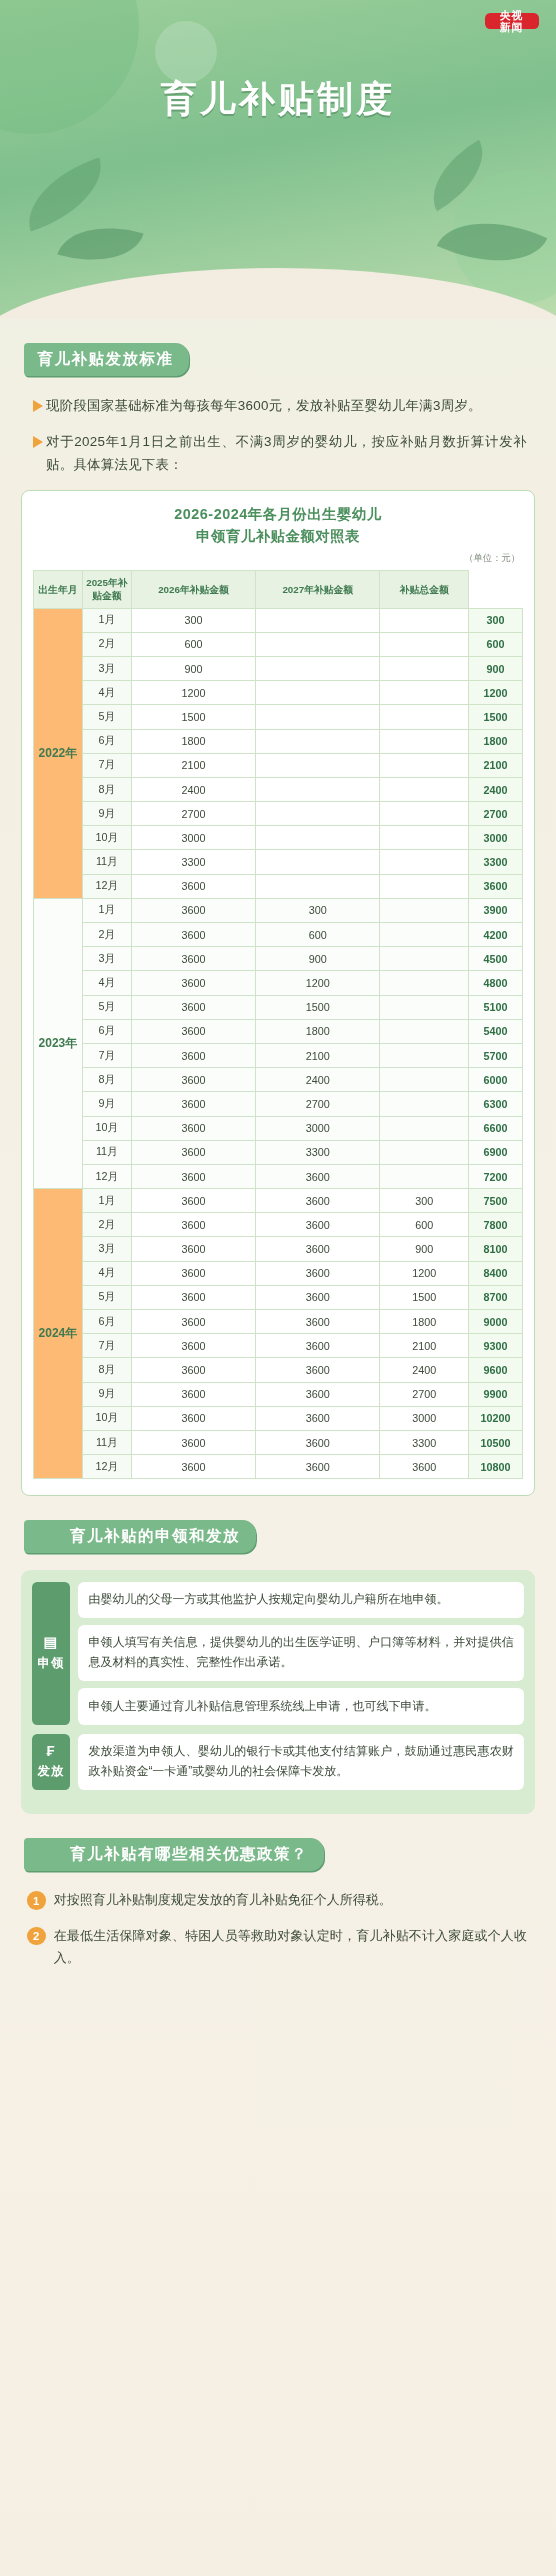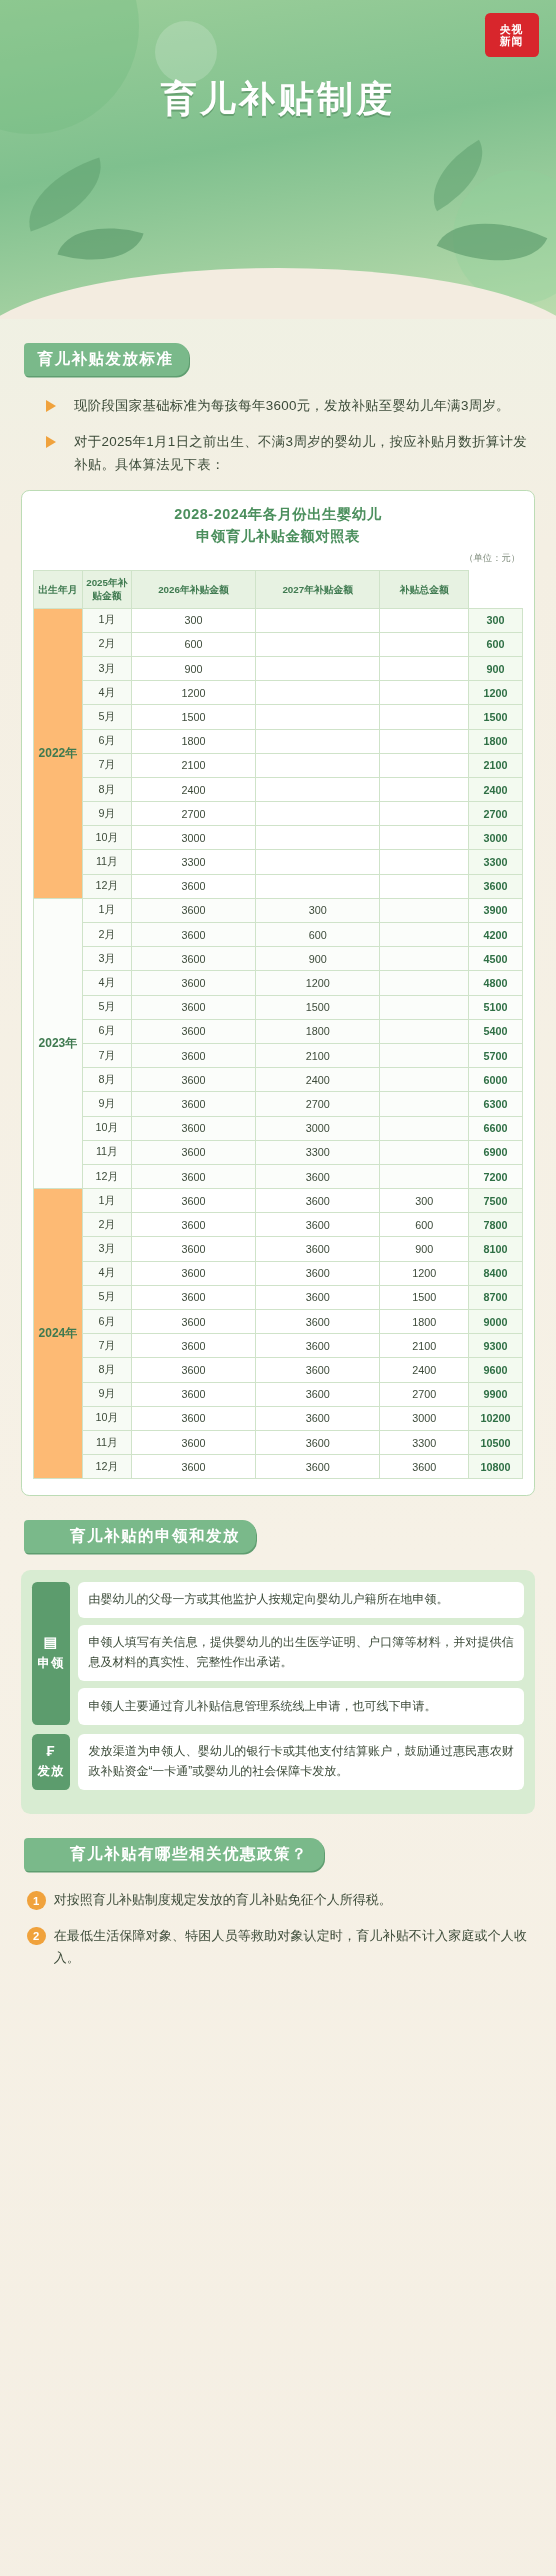--- a/index.html
+++ b/index.html
@@ -33,21 +33,21 @@
     border-radius:100% 0 100% 0;
   }
   .blob {
     position:absolute;
     border-radius:50%;
     opacity:.35;
   }
   .logo-badge {
     position:absolute;
     top:13.4px; right:17.5px;
-    width:54px; height:44px;
+    width:54px; height:16px;
     background:#d8262c;
     border-radius:5.2px;
     color:#fff;
     display:flex; flex-direction:column;
     align-items:center; justify-content:center;
     line-height:1.15;
     font-size:10.8px;
     font-weight:bold;
     letter-spacing:1px;
   }
@@ -103,23 +103,22 @@
     padding:6.2px 15.5px 6.2px 13.4px;
     border-radius:4.1px 13.4px 13.4px 4.1px;
     box-shadow:1px 1.5px 0 #5f9d70;
   }
   .section-head.alt { background:#7ab98a;padding-left:46px; }
 
   
   .bullets { margin:13.4px 29px 0 33px; }
   .bullet {
     display:flex;
-    gap:18px;
+    gap:3px;
     margin-bottom:13.4px;
-    margin-left:13px;
   }
   .bullet .tri {
     flex:0 0 auto;
     margin-top:5.2px;
     width:0; height:0;
     border-left:10.3px solid #f0a23c;
     border-top:6.2px solid transparent;
     border-bottom:6.2px solid transparent;
   }
   .bullet p {
@@ -279,21 +278,21 @@
       <p>现阶段国家基础标准为每孩每年3600元，发放补贴至婴幼儿年满3周岁。</p>
     </div>
     <div class="bullet">
       <div class="tri"></div>
       <p>对于2025年1月1日之前出生、不满3周岁的婴幼儿，按应补贴月数折算计发补贴。具体算法见下表：</p>
     </div>
   </div>
 
   
   <div class="table-card">
-    <div class="table-title" style="white-space:pre-line;">2028-2024年各月份出生婴幼儿
+    <div class="table-title" style="white-space:pre-line;">2026-2024年各月份出生婴幼儿
 申领育儿补贴金额对照表</div>
     <div class="unit">（单位：元）</div>
     <table>
       <thead>
         <tr>
           <th>出生年月</th>
           <th>2025年补贴金额</th>
           <th>2026年补贴金额</th>
           <th>2027年补贴金额</th>
           <th>补贴总金额</th>

